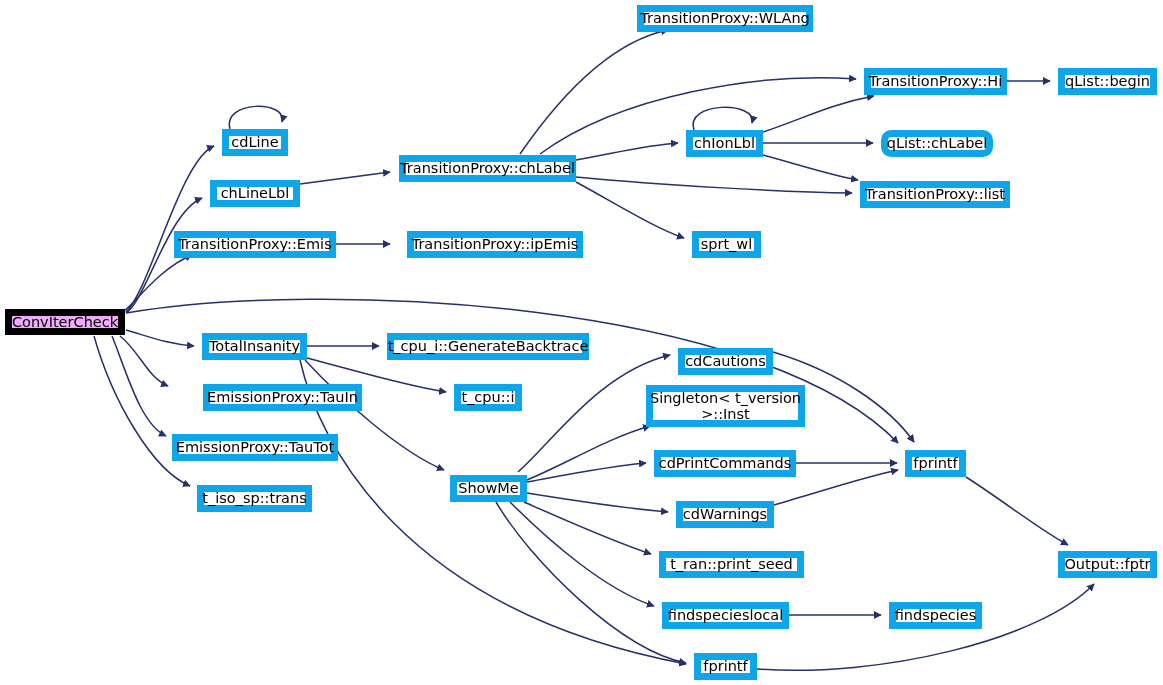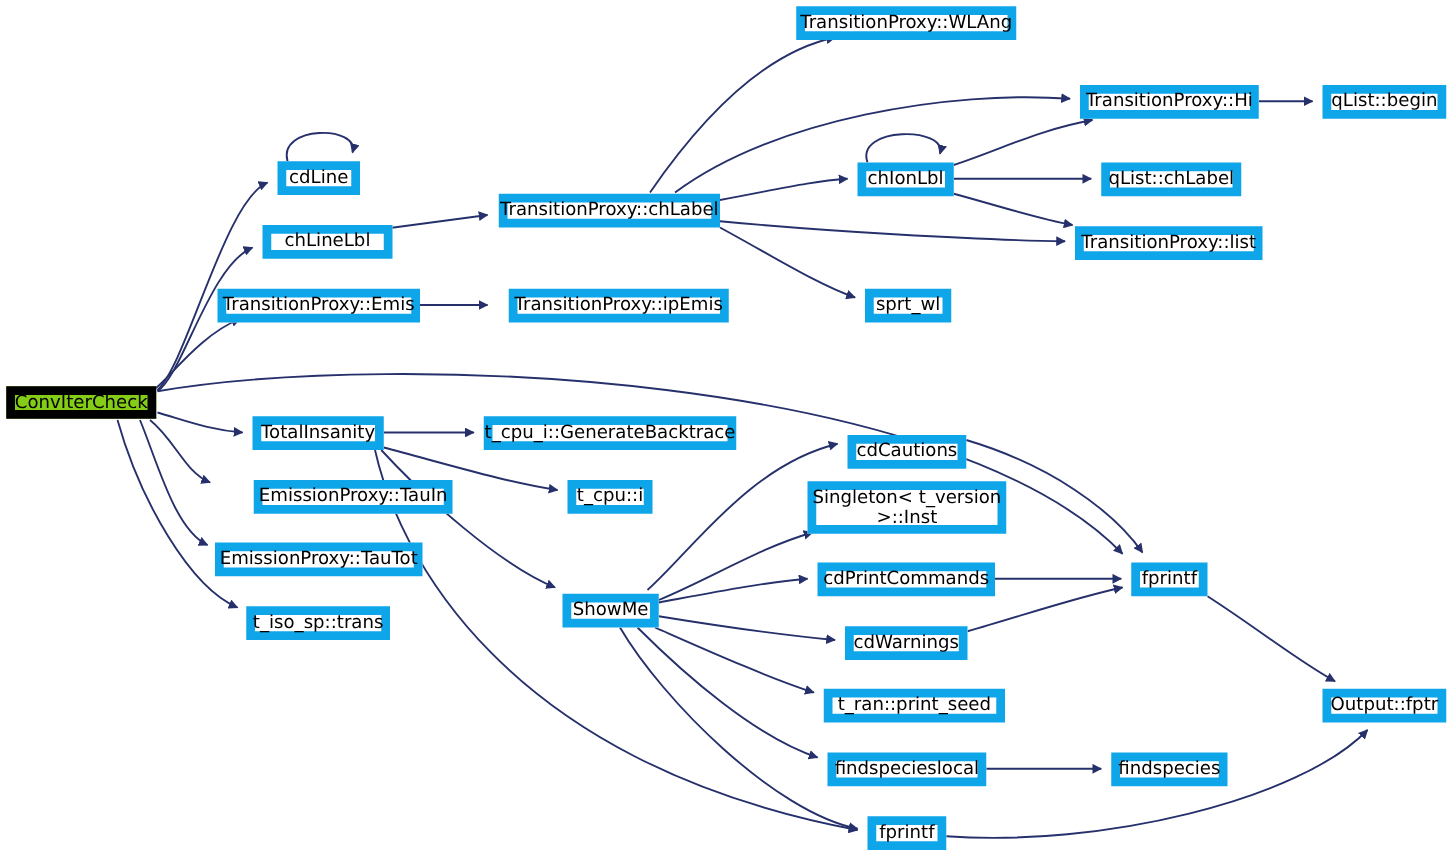--- a/index.html
+++ b/index.html
@@ -30,21 +30,21 @@
     display: flex;
     align-items: center;
     justify-content: center;
     text-align: center;
     font-size: 14.5px;
     line-height: 1.12;
     white-space: pre;
     z-index: 5;
   }
   .node.highlight {
-    background: #84cc16;
+    background: #f0abfc;
     border-color: #000000;
   }
 </style>
 </head>
 <body>
 
 <div id="canvas">
 
   <svg id="edges" viewBox="0 0 1163 685" xmlns="http://www.w3.org/2000/svg">
     <defs>
@@ -128,29 +128,29 @@
 
       <path d="M 966 477 C 1005 502, 1040 530, 1068 545"></path>
 
       <path d="M 757 669 C 880 678, 1040 640, 1094 584"></path>
     </g>
   </svg>
 
   <div id="nodes">
       <div class="node highlight" style="left: 5px; top: 309px; width: 120px; height: 26px;"><span>ConvIterCheck</span></div>
       <div class="node" style="left: 222px; top: 129px; width: 66px; height: 27px;"><span>cdLine</span></div>
-      <div class="node" style="left: 210px; top: 180px; width: 104px; height: 27px;"><span>chLineLbl</span></div>
+      <div class="node" style="left: 210px; top: 180px; width: 90px; height: 27px;"><span>chLineLbl</span></div>
       <div class="node" style="left: 174px; top: 231px; width: 162px; height: 27px;"><span>TransitionProxy::Emis</span></div>
       <div class="node" style="left: 407px; top: 231px; width: 176px; height: 27px;"><span>TransitionProxy::ipEmis</span></div>
       <div class="node" style="left: 399px; top: 155px; width: 177px; height: 27px;"><span>TransitionProxy::chLabel</span></div>
       <div class="node" style="left: 637px; top: 5px; width: 176px; height: 27px;"><span>TransitionProxy::WLAng</span></div>
       <div class="node" style="left: 864px; top: 68px; width: 143px; height: 27px;"><span>TransitionProxy::Hi</span></div>
       <div class="node" style="left: 1058px; top: 68px; width: 99px; height: 27px;"><span>qList::begin</span></div>
       <div class="node" style="left: 686px; top: 130px; width: 77px; height: 27px;"><span>chIonLbl</span></div>
-      <div class="node" style="left: 881px; top: 130px; width: 112px; height: 27px;"><span>qList::chLabel</span></div>
+      <div class="node" style="left: 881px; top: 130px; width: 112px; height: 27px; border-radius: 10px;"><span>qList::chLabel</span></div>
       <div class="node" style="left: 860px; top: 181px; width: 150px; height: 27px;"><span>TransitionProxy::list</span></div>
       <div class="node" style="left: 692px; top: 231px; width: 69px; height: 27px;"><span>sprt_wl</span></div>
       <div class="node" style="left: 202px; top: 333px; width: 105px; height: 27px;"><span>TotalInsanity</span></div>
       <div class="node" style="left: 387px; top: 333px; width: 202px; height: 27px;"><span>t_cpu_i::GenerateBacktrace</span></div>
       <div class="node" style="left: 454px; top: 384px; width: 68px; height: 27px;"><span>t_cpu::i</span></div>
       <div class="node" style="left: 175px; top: 384px; width: 159px; height: 27px; margin-left: 28px;"><span>EmissionProxy::TauIn</span></div>
       <div class="node" style="left: 172px; top: 434px; width: 166px; height: 27px;"><span>EmissionProxy::TauTot</span></div>
       <div class="node" style="left: 197px; top: 485px; width: 115px; height: 27px;"><span>t_iso_sp::trans</span></div>
       <div class="node" style="left: 450px; top: 475px; width: 77px; height: 27px;"><span>ShowMe</span></div>
       <div class="node" style="left: 678px; top: 348px; width: 95px; height: 27px;"><span>cdCautions</span></div>

